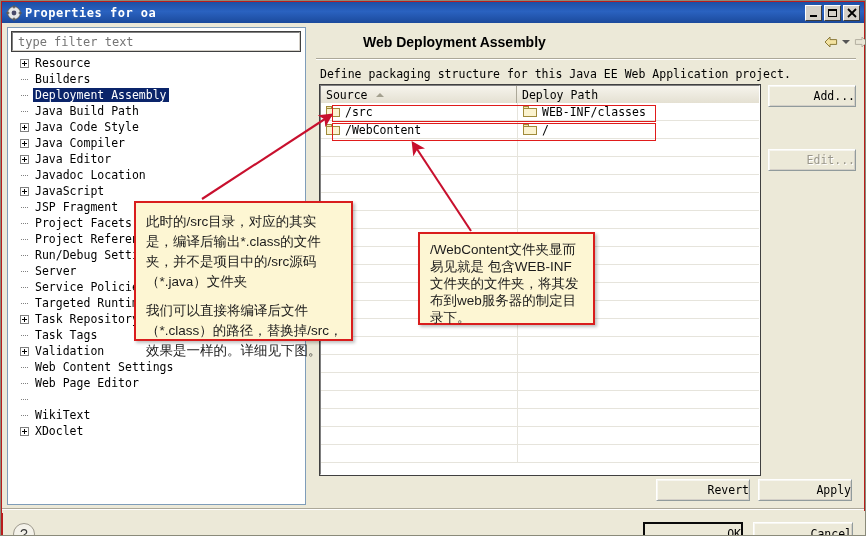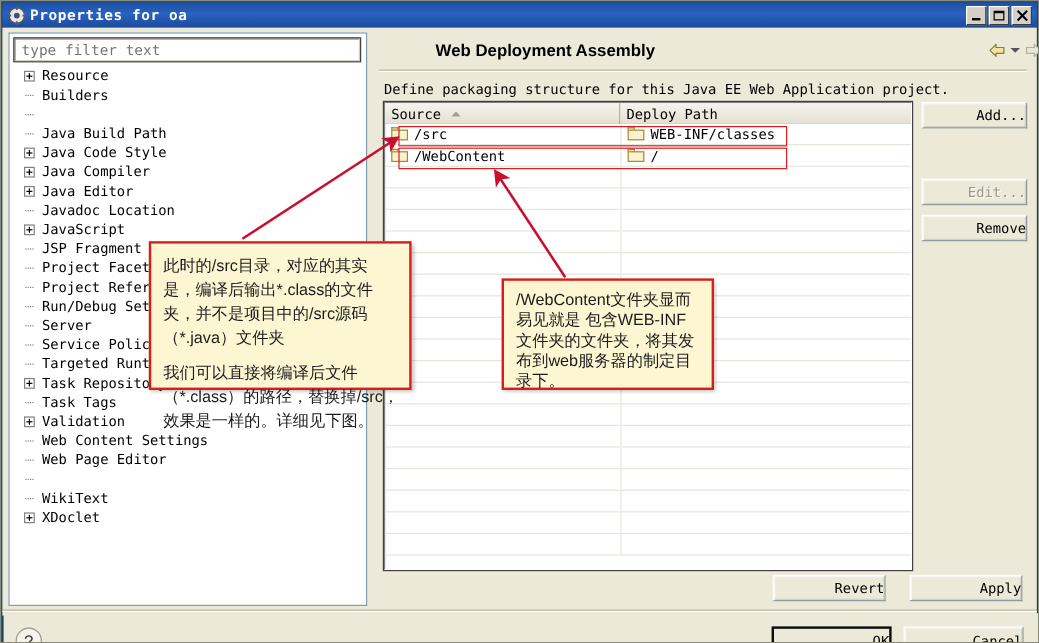--- a/index.html
+++ b/index.html
@@ -8,21 +8,21 @@
     width: 866px; height: 536px;
     overflow: hidden;
     background: #ffffff;
     font-family: "Liberation Sans", sans-serif;
   }
 
   #window {
     position: absolute;
     left: 0; top: 0;
     width: 866px; height: 536px;
-    background: #0c4a6e;
+    background: #b91c1c;
     border: 1px solid #8a8a7a;
     overflow: hidden;
   }
 
   
   #titlebar {
     position: absolute; left: 1px; top: 1px;
     width: 862px; height: 21px;
     background: linear-gradient(to bottom, #1d4fa5 0%, #2a62c0 45%, #1b4a9c 100%);
     display: flex; align-items: center;
@@ -269,21 +269,21 @@
   .btn.default {
     border: 2px solid #0a0a0a;
     box-shadow: none;
   }
 
   
   #bottom-actions {
     position: absolute; left: 310px; top: 452px;
     width: 548px; height: 30px;
     display: flex; justify-content: flex-end; align-items: center;
-    gap: 20px; padding-right: 8px;
+    gap: 8px; padding-right: 8px;
   }
   #bottom-actions .btn { width: 94px; }
 
   #footer-sep {
     position: absolute; left: 0; top: 485px;
     width: 862px; height: 2px;
     border-top: 1px solid #aca899;
     border-bottom: 1px solid #ffffff;
   }
   #footer {
@@ -311,22 +311,22 @@
   .note {
     position: absolute;
     background: #fdf6d3;
     border: 2px solid #d91d1d;
     font-family: "Liberation Sans", sans-serif;
     color: #1b1b1b;
     z-index: 40;
     box-shadow: 2px 2px 3px rgba(0,0,0,.25);
   }
   #note-left {
-    left: 123px; top: 200px;
-    width: 219px; height: 124px;
+    left: 133px; top: 200px;
+    width: 219px; height: 140px;
     padding: 9px 8px 0 10px;
     font-size: 13.5px;
     line-height: 20px;
   }
   #note-right {
     left: 417px; top: 231px;
     width: 177px; height: 93px;
     padding: 7px 8px 16px 10px;
     font-size: 13.5px;
     line-height: 17px;
@@ -399,20 +399,21 @@
           <div class="tree-item">
             <span class="expander"></span>
             <span class="tree-label">Resource</span>
           </div>
           <div class="tree-item">
             <span class="expander leaf"></span>
             <span class="tree-label">Builders</span>
           </div>
           <div class="tree-item selected">
             <span class="expander leaf"></span>
+            <span class="tree-label">Deployment Assembly</span>
           </div>
           <div class="tree-item">
             <span class="expander leaf"></span>
             <span class="tree-label">Java Build Path</span>
           </div>
           <div class="tree-item">
             <span class="expander"></span>
             <span class="tree-label">Java Code Style</span>
           </div>
           <div class="tree-item">
@@ -635,23 +636,20 @@
 
       <div id="desc">Define packaging structure for this Java EE Web Application project.</div>
 
       <div id="side-buttons">
         <div class="btn">
           <span>Add...</span>
         </div>
         <div class="btn disabled">
           <span>Edit...</span>
         </div>
-        <div class="btn">
-          <span>Remove</span>
-        </div>
       </div>
     </div>
 
     <div id="bottom-actions">
       <div class="btn">
         <span>Revert</span>
       </div>
       <div class="btn">
         <span>Apply</span>
       </div>

